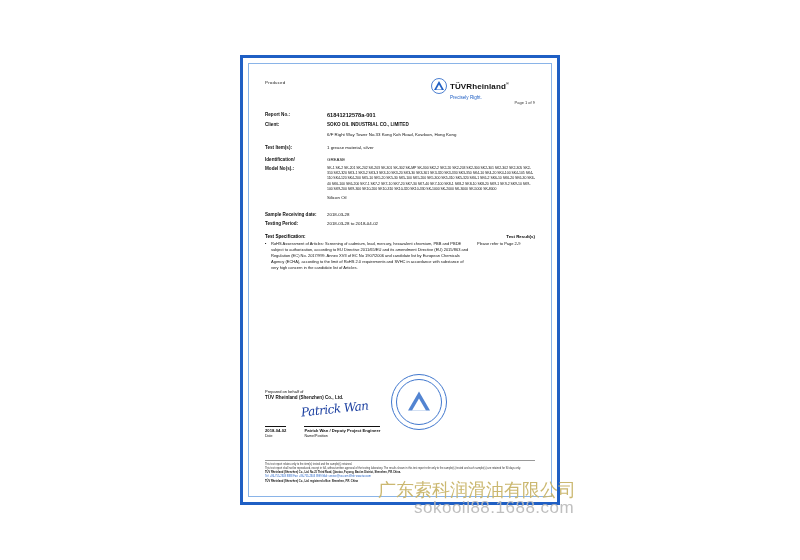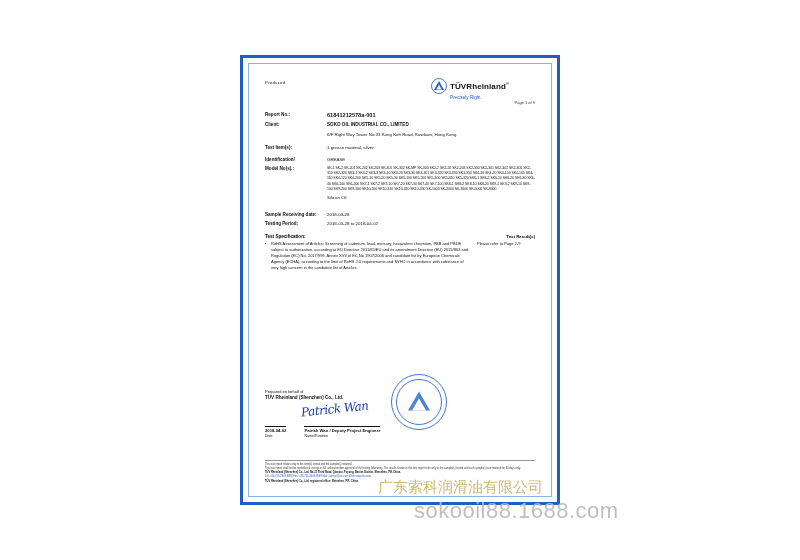--- a/index.html
+++ b/index.html
@@ -296,31 +296,31 @@
   #footer p.bold {
     font-weight: bold;
     color: #111;
   }
 
   
   #wm-cn {
     position: absolute;
     left: 378px;
     top: 478px;
-    font-size: 15px;
+    font-size: 18px;
     color: #c9b56a;
     font-family: "DejaVu Sans", sans-serif;
     white-space: nowrap;
     opacity: .95;
   }
   #wm-site {
     position: absolute;
     left: 414px;
     top: 498px;
-    font-size: 22px;
+    font-size: 17px;
     color: #b9b9b9;
     font-family: "Liberation Sans", sans-serif;
     letter-spacing: .5px;
     white-space: nowrap;
     opacity: .9;
   }
 </style>
 </head>
 <body>
 

